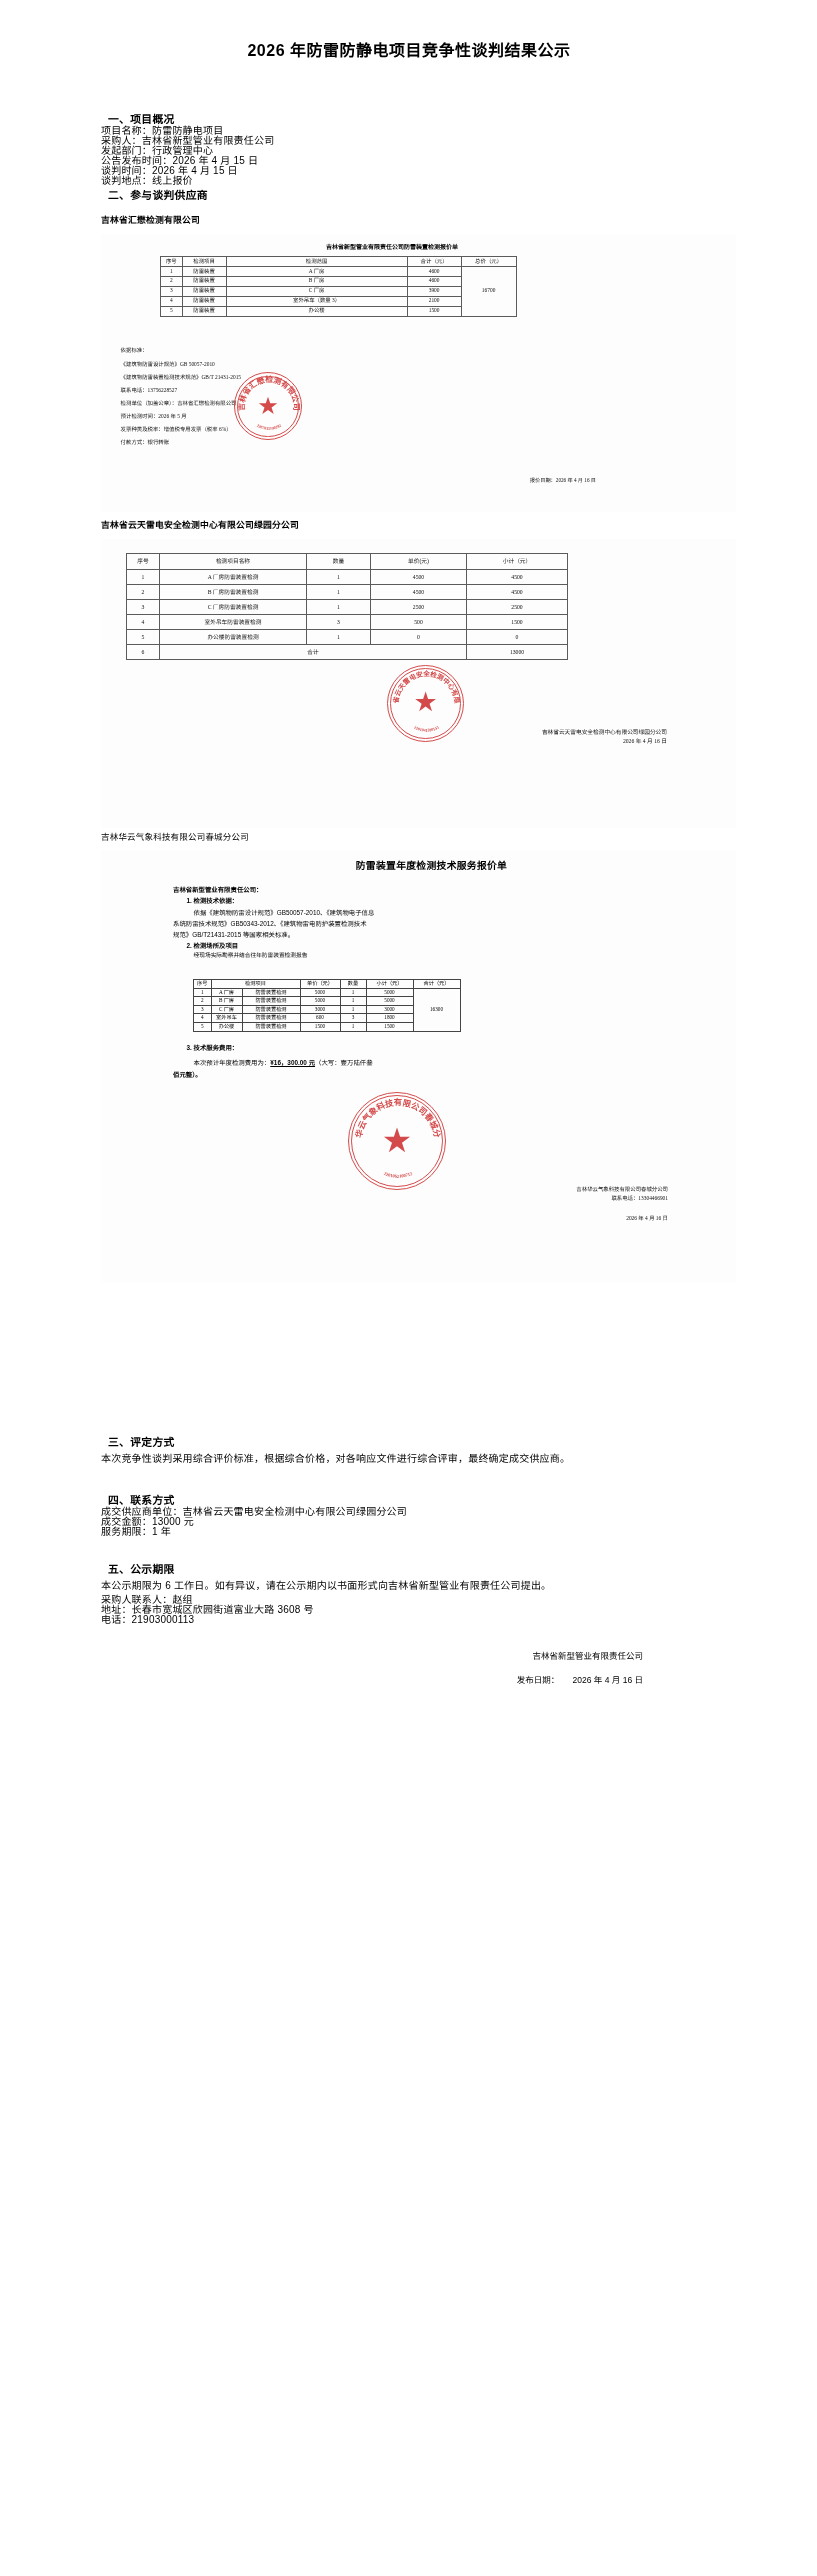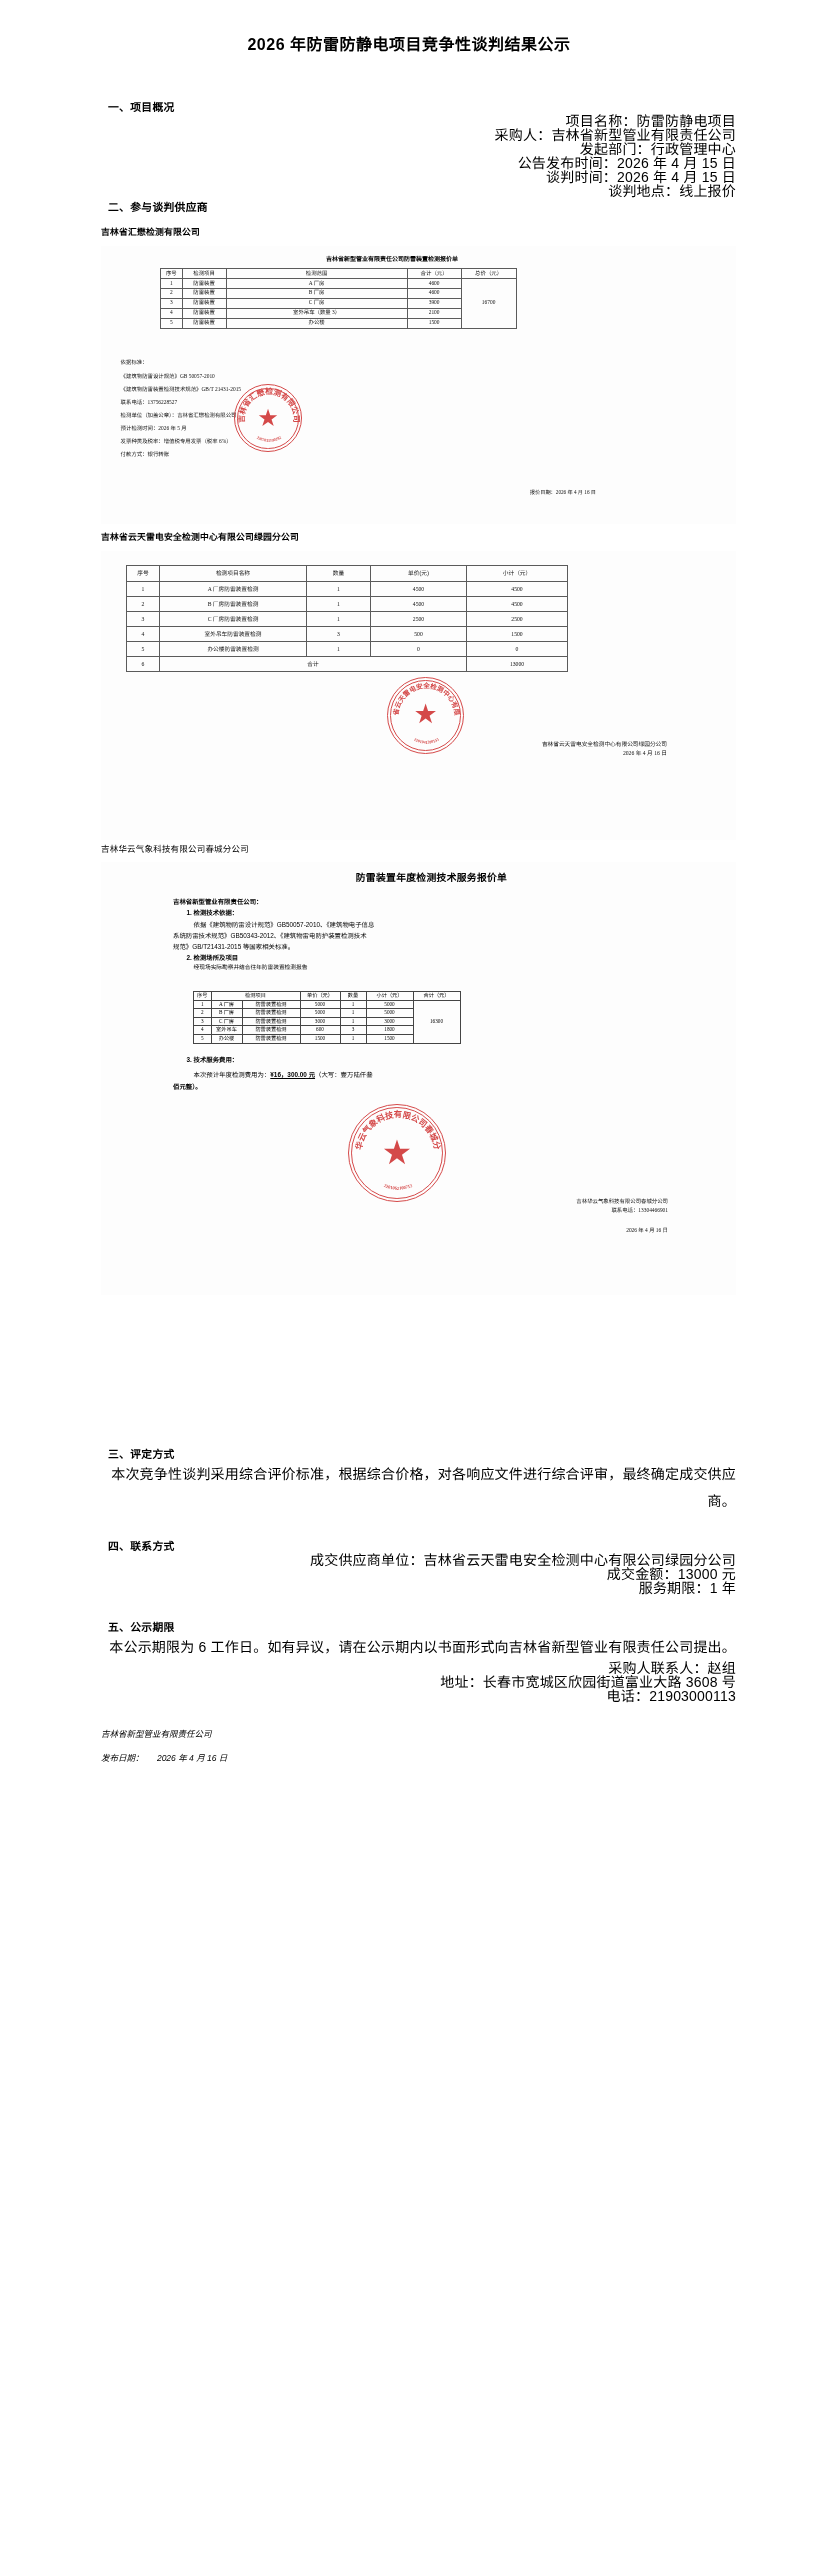--- a/index.html
+++ b/index.html
@@ -13,46 +13,45 @@
     overflow:hidden;
   }
   .page { position:relative; width:818px; height:2817px; padding:0; }
 
   
   .doc-title {
     text-align:center;
     font-size:16px;
     font-weight:bold;
     letter-spacing:0.5px;
-    margin:6px;
+    margin:12px;
     padding-top:25px;
     padding-bottom:0;
     font-family:"Liberation Sans","DejaVu Sans",sans-serif;
   }
 
   
   .body-wrap { padding-left:101px; padding-right:82px; padding-top:37px; }
 
   h2.sec {
     font-size:10.8px;
     font-weight:bold;
     margin:0 0 0 7px;
     padding:0;
     letter-spacing:0.3px;
   }
   .sec-gap-top { margin-top:24px; }
 
   p.line {
-    font-size:14px;
+    font-size:10px;
     margin:0;
     padding:0;
     line-height:1.0;
     font-weight:normal;
     letter-spacing:0.2px;
-    text-align:right;
   }
   .ln-sp { margin-top:14.4px; }
 
   
   .supplier-name {
     font-size:8.8px;
     font-weight:bold;
     margin:0;
     letter-spacing:0.2px;
   }
@@ -161,24 +160,24 @@
   table.qt3 th, table.qt3 td {
     border:0.5px solid #444;
     text-align:center;
     padding:0.8px 1.5px;
     font-weight:normal;
     line-height:1.15;
   }
 
   
   .footer-sig {
+    text-align:right;
     font-size:8.5px;
     line-height:1.0;
     padding-right:93px;
-    font-style:italic;
   }
   .footer-sig .fs2 { margin-top:15.5px; }
   .u-space { display:inline-block; width:13.4px; }
 </style>
 </head>
 <body>
 
 <div class="page">
 
   <h1 class="doc-title">2026 年防雷防静电项目竞争性谈判结果公示</h1>

